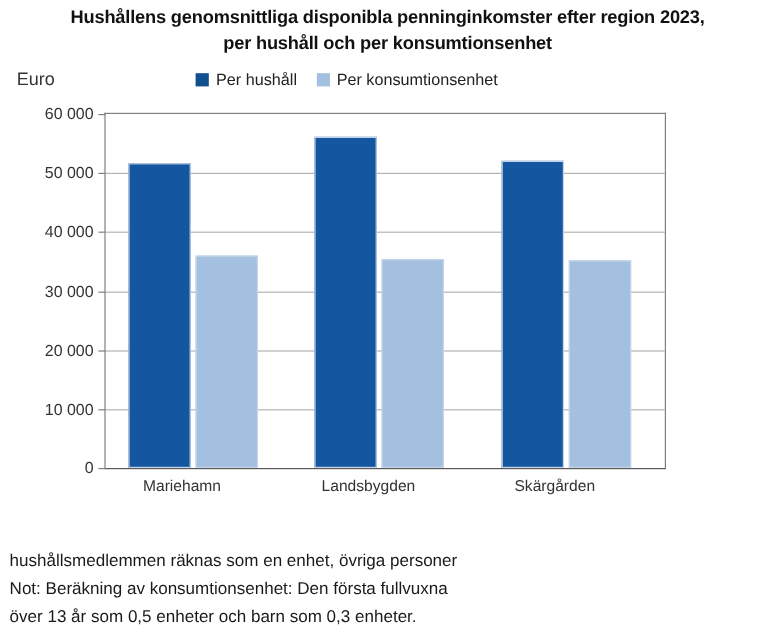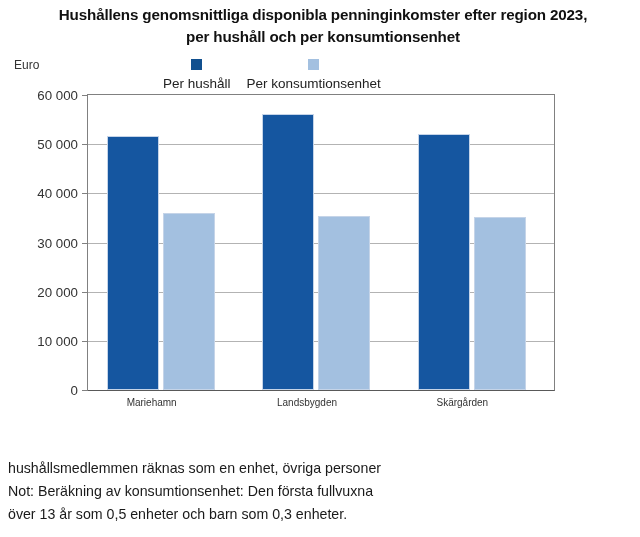--- a/index.html
+++ b/index.html
@@ -35,41 +35,40 @@
     color: #111111;
     text-align: center;
   }
   .title-line { display: block; white-space: nowrap; }
 
   
   .unit-label {
     position: absolute;
     left: 14px;
     top: 58px;
-    font-size: 12px;
+    font-size: 15px;
     color: #333333;
   }
 
   
   .legend {
     position: absolute;
     left: 163px;
     top: 59px;
     display: flex;
     align-items: center;
     gap: 16px;
     font-size: 13.5px;
     color: #222222;
   }
   .legend-item {
     display: flex;
     align-items: center;
     gap: 6px;
     white-space: nowrap;
-    flex-direction: column;
   }
   .legend-swatch {
     width: 11px;
     height: 11px;
     display: inline-block;
     flex: 0 0 auto;
   }
 
   
   .plot-wrap {
@@ -146,21 +145,21 @@
   .cats {
     position: absolute;
     left: 87px;
     top: 397px;
     width: 466px;
     display: flex;
   }
   .cat {
     flex: 1 1 0;
     text-align: center;
-    font-size: 10px;
+    font-size: 13px;
     color: #333333;
   }
   .cat span { position: relative; left: -13px; }
 
   
   .note {
     position: absolute;
     left: 8px;
     top: 457px;
     width: 620px;

